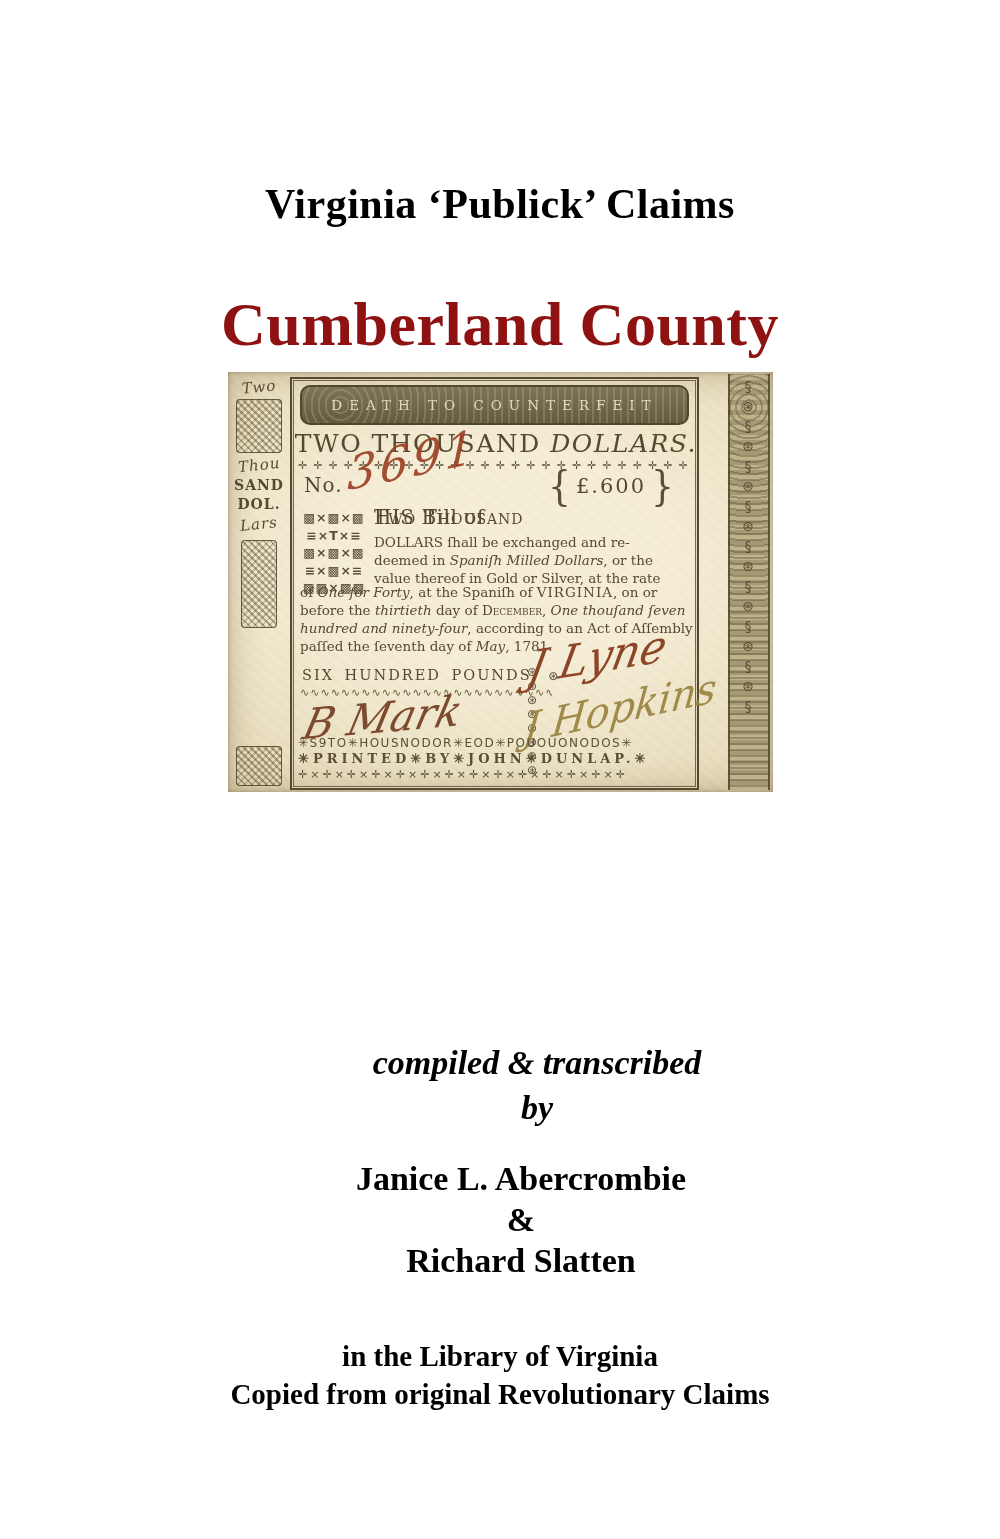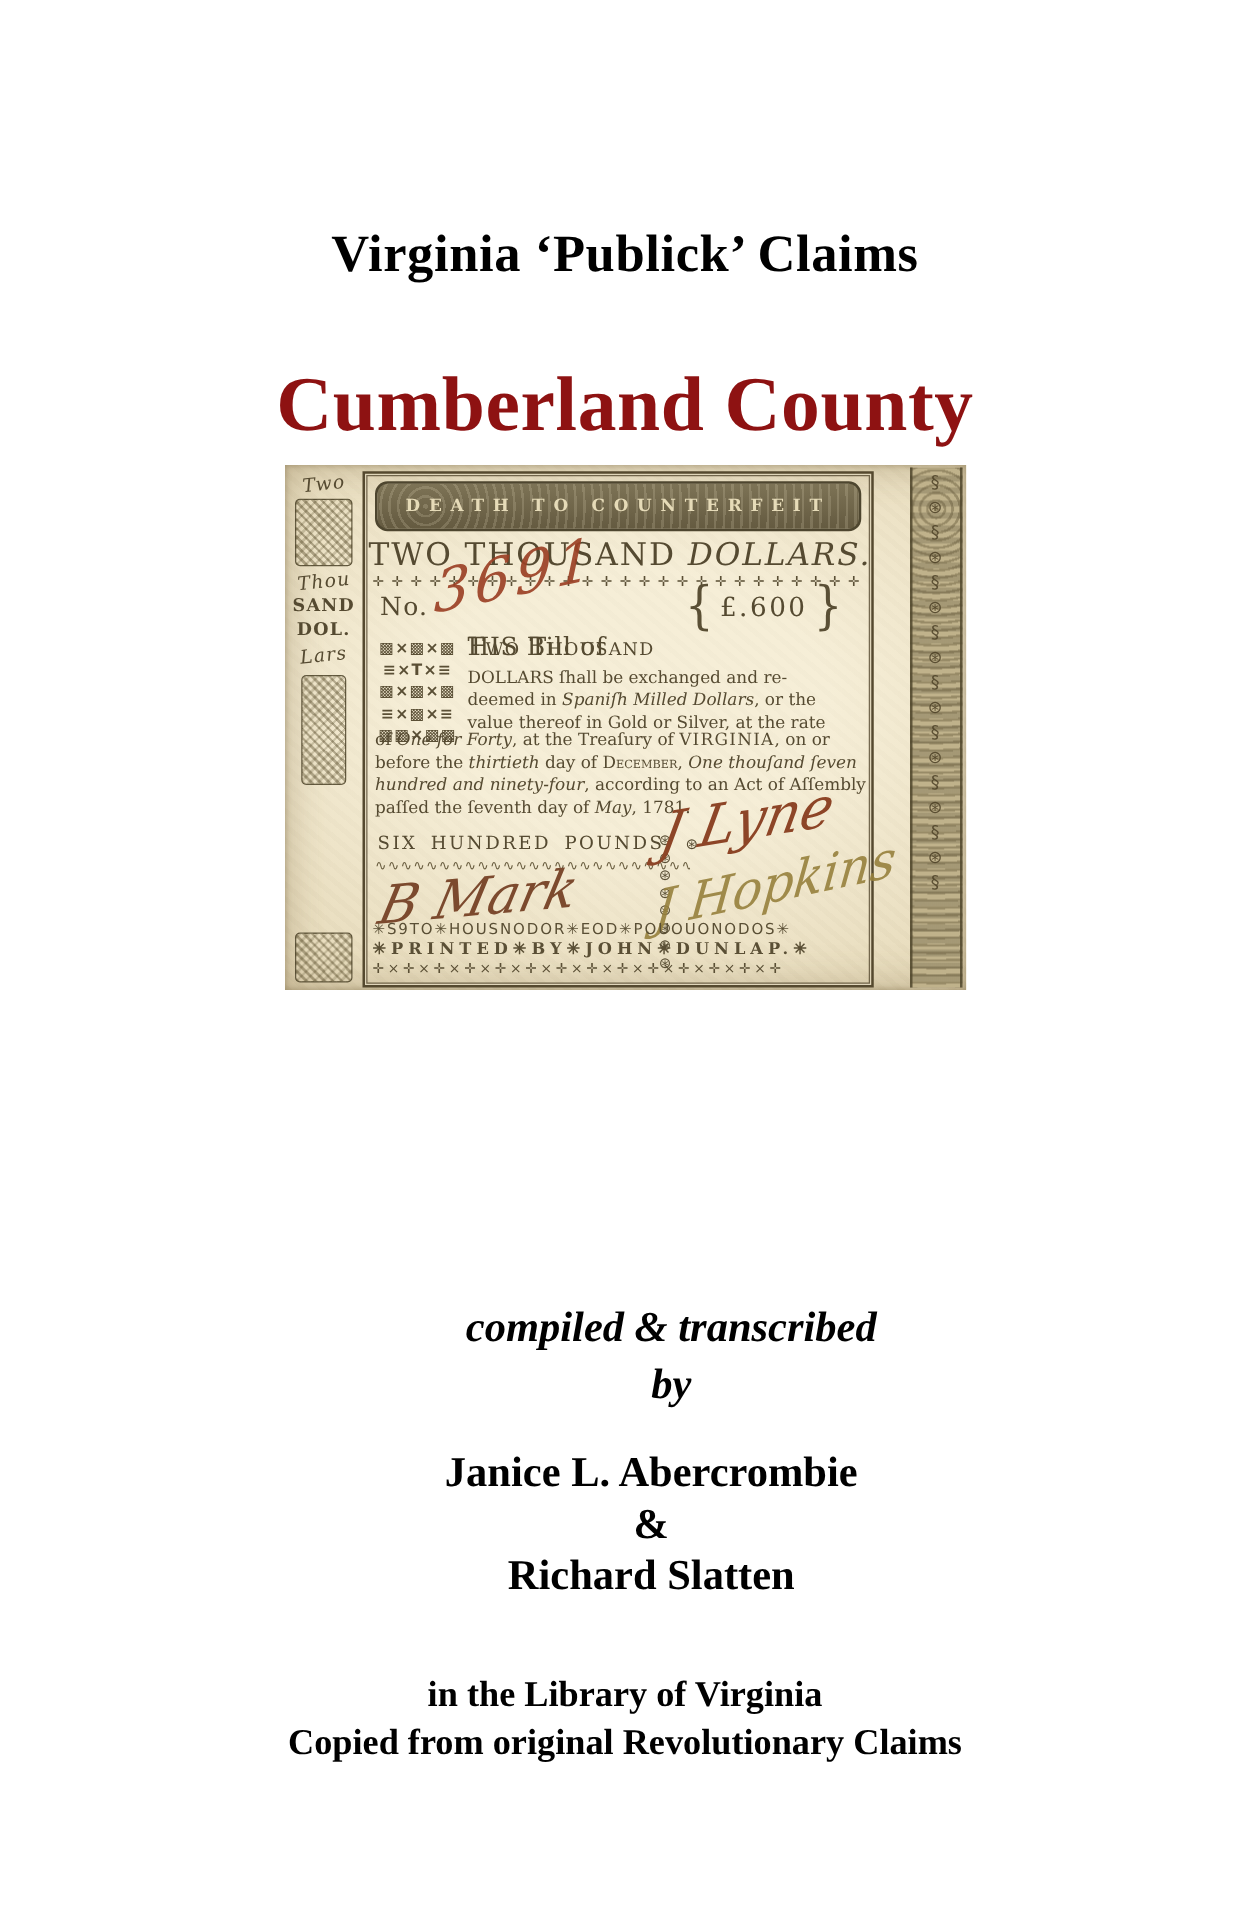--- a/index.html
+++ b/index.html
@@ -36,21 +36,21 @@
   .ob2{width:34px;height:86px;margin-top:4px;}
   .ob3{width:44px;height:38px;margin-top:auto;margin-bottom:6px;}
 
   
   .bf{left:62px;top:5px;width:405px;height:409px;border:2px solid #55492f;
       box-shadow:inset 0 0 0 1px rgba(236,226,198,.9), inset 0 0 0 2px rgba(85,73,47,.8);}
   .band{left:8px;right:8px;top:6px;height:36px;line-height:36px;text-align:center;
       border:2px solid #4e462f;border-radius:10px;
       background:linear-gradient(#7d7356,#645a40);
       background-image:repeating-radial-gradient(circle at 10% 50%, rgba(235,225,195,.18) 0 2px, rgba(0,0,0,0) 2px 7px),linear-gradient(#7d7356,#645a40);
-      color:#e6dbb8;font-weight:bold;font-size:13.5px;letter-spacing:7px;white-space:nowrap;overflow:hidden;}
+      color:#e6dbb8;font-weight:normal;font-size:13.5px;letter-spacing:7px;white-space:nowrap;overflow:hidden;}
   .denom{left:0;right:0;top:50px;text-align:right;font-size:25px;letter-spacing:1.5px;white-space:nowrap;}
   .denom i{font-style:italic;position:static;}
   .denom span{position:static;}
   .dag{left:6px;right:6px;top:80px;text-align:center;font-size:11px;font-weight:bold;
       letter-spacing:6px;white-space:nowrap;overflow:hidden;font-family:"DejaVu Sans",sans-serif;color:#5a4f35;}
   .no{left:12px;top:94px;font-size:20px;letter-spacing:1px;}
   .serial{left:54px;top:54px;font-size:46px;font-style:italic;color:#9c4126;
       transform:rotate(-12deg) skewX(-14deg);letter-spacing:4px;opacity:.92;}
   .val{left:256px;top:86px;display:flex;align-items:center;gap:5px;position:absolute;}
   .val span{position:static;}
@@ -154,21 +154,21 @@
         </div>
         <div class="ln">DOLLARS ſhall be exchanged and re-</div>
         <div class="ln">
           <span>deemed in </span><i>Spaniſh Milled Dollars</i><span>, or the</span>
         </div>
         <div class="ln">value thereof in Gold or Silver, at the rate</div>
       </div>
 
       <div class="para2">
         <div class="ln">
-          <span>of </span><i>One for Forty</i><span>, at the Treaſury of </span><span class="caps">VIRGINIA</span><span>, on or</span>
+          <span>of </span><i>One for Forty</i><span>, at the Spaniſh of </span><span class="caps">VIRGINIA</span><span>, on or</span>
         </div>
         <div class="ln">
           <span>before the </span><i>thirtieth</i><span> day of </span><span class="sc2">December</span><span>, </span><i>One thouſand ſeven</i>
         </div>
         <div class="ln">
           <i>hundred and ninety-four</i><span>, according to an Act of Aſſembly</span>
         </div>
         <div class="ln">
           <span>paſſed the ſeventh day of </span><i>May</i><span>, 1781.</span>
         </div>

